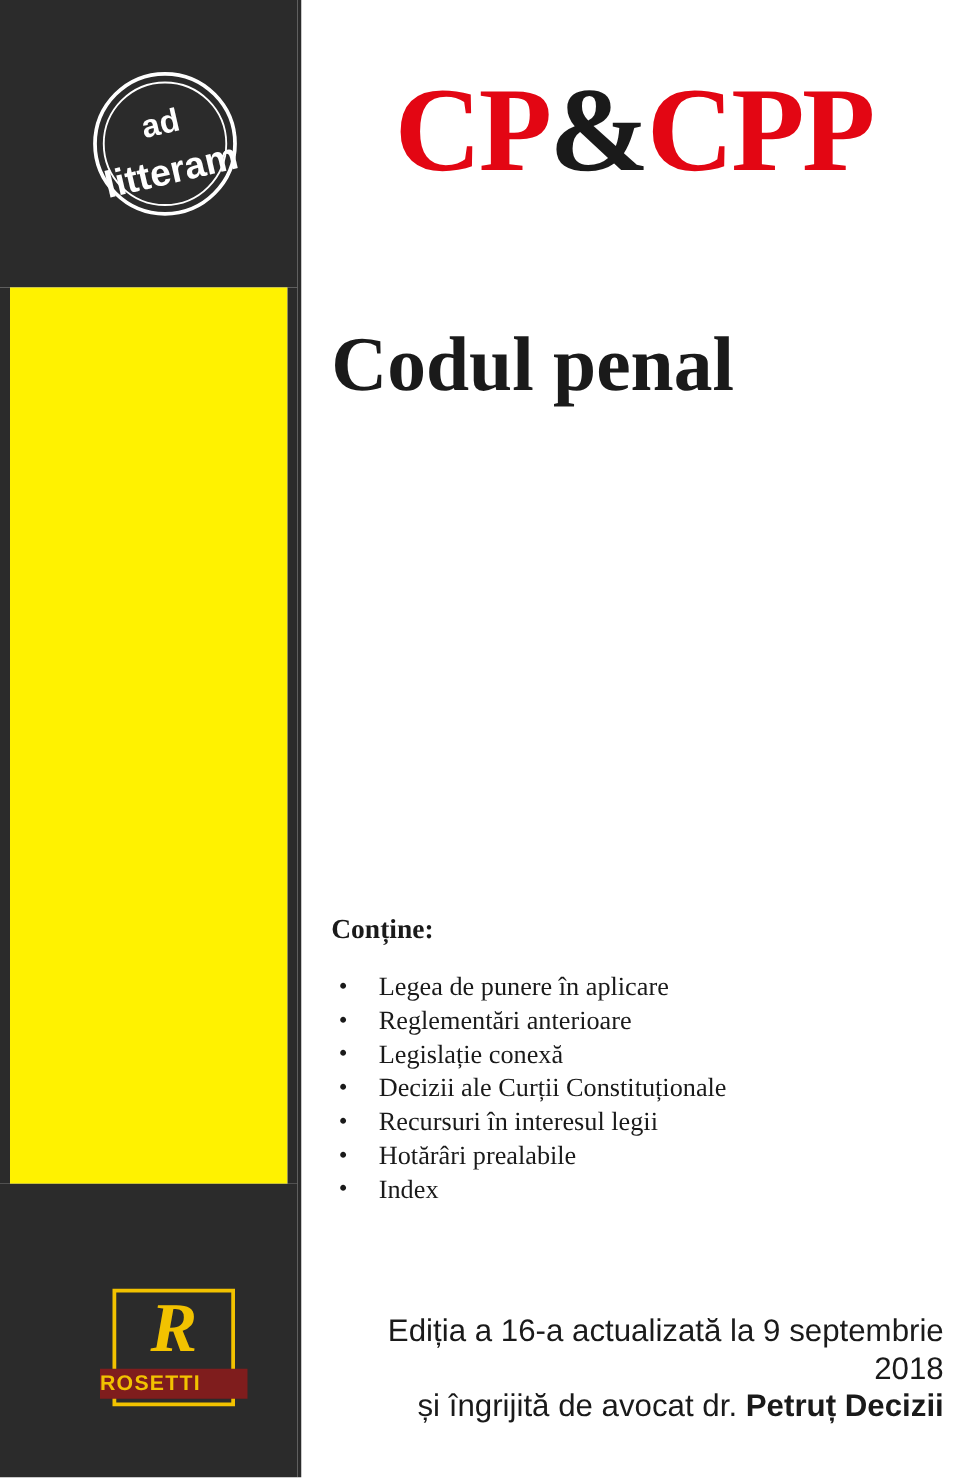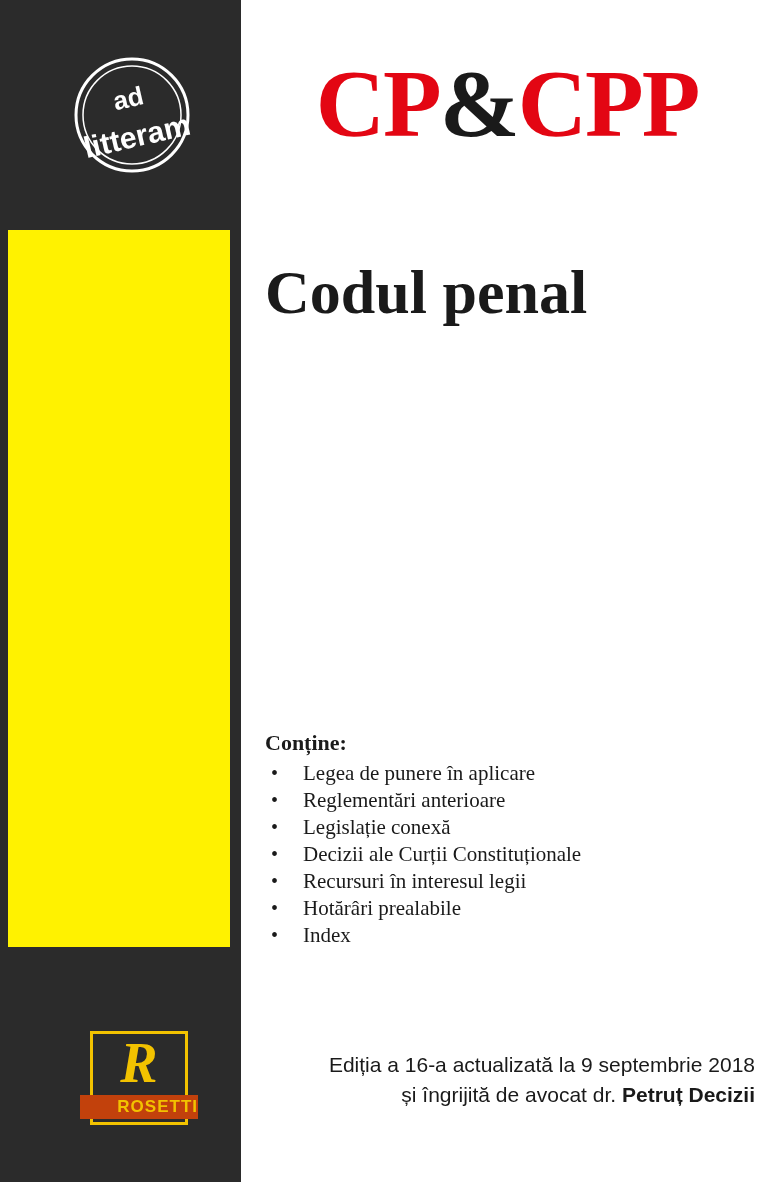--- a/index.html
+++ b/index.html
@@ -116,27 +116,27 @@
     font-weight: bold;
     font-size: 56px;
     color: #f2c200;
     line-height: 72px;
   }
   .rosetti-name {
     position: absolute;
     left: -10px;
     bottom: 6px;
     width: 118px;
-    text-align: right;
+    text-align: left;
     font-family: "Liberation Sans", sans-serif;
     font-weight: bold;
     font-size: 17px;
     letter-spacing: 1px;
     color: #f2c200;
-    background: #c2410c;
+    background: #7f1d1d;
     padding: 2px 0;
   }
 
   
   .content {
     position: absolute;
     left: 241px;
     top: 0;
     width: 527px;
     height: 1168px;
@@ -186,21 +186,21 @@
     position: absolute;
     left: 24px;
     top: 730px;
     width: 490px;
   }
   .contains-label {
     font-family: "Liberation Serif", serif;
     font-weight: bold;
     font-size: 22px;
     color: #1a1a1a;
-    margin-bottom: 4px;
+    margin-bottom: 20px;
   }
   .contains ul {
     list-style: none;
     margin: 0;
     padding: 0;
   }
   .contains li {
     position: relative;
     padding-left: 38px;
     font-family: "Liberation Serif", serif;
@@ -216,21 +216,21 @@
     line-height: 27px;
   }
 
   .edition {
     position: absolute;
     left: 14px;
     top: 1050px;
     width: 500px;
     text-align: right;
     font-family: "Liberation Sans", sans-serif;
-    font-size: 21px;
+    font-size: 25px;
     line-height: 30px;
     color: #1a1a1a;
   }
   .edition .author { font-weight: bold; }
 </style>
 </head>
 <body>
 
 <div class="cover">
 

